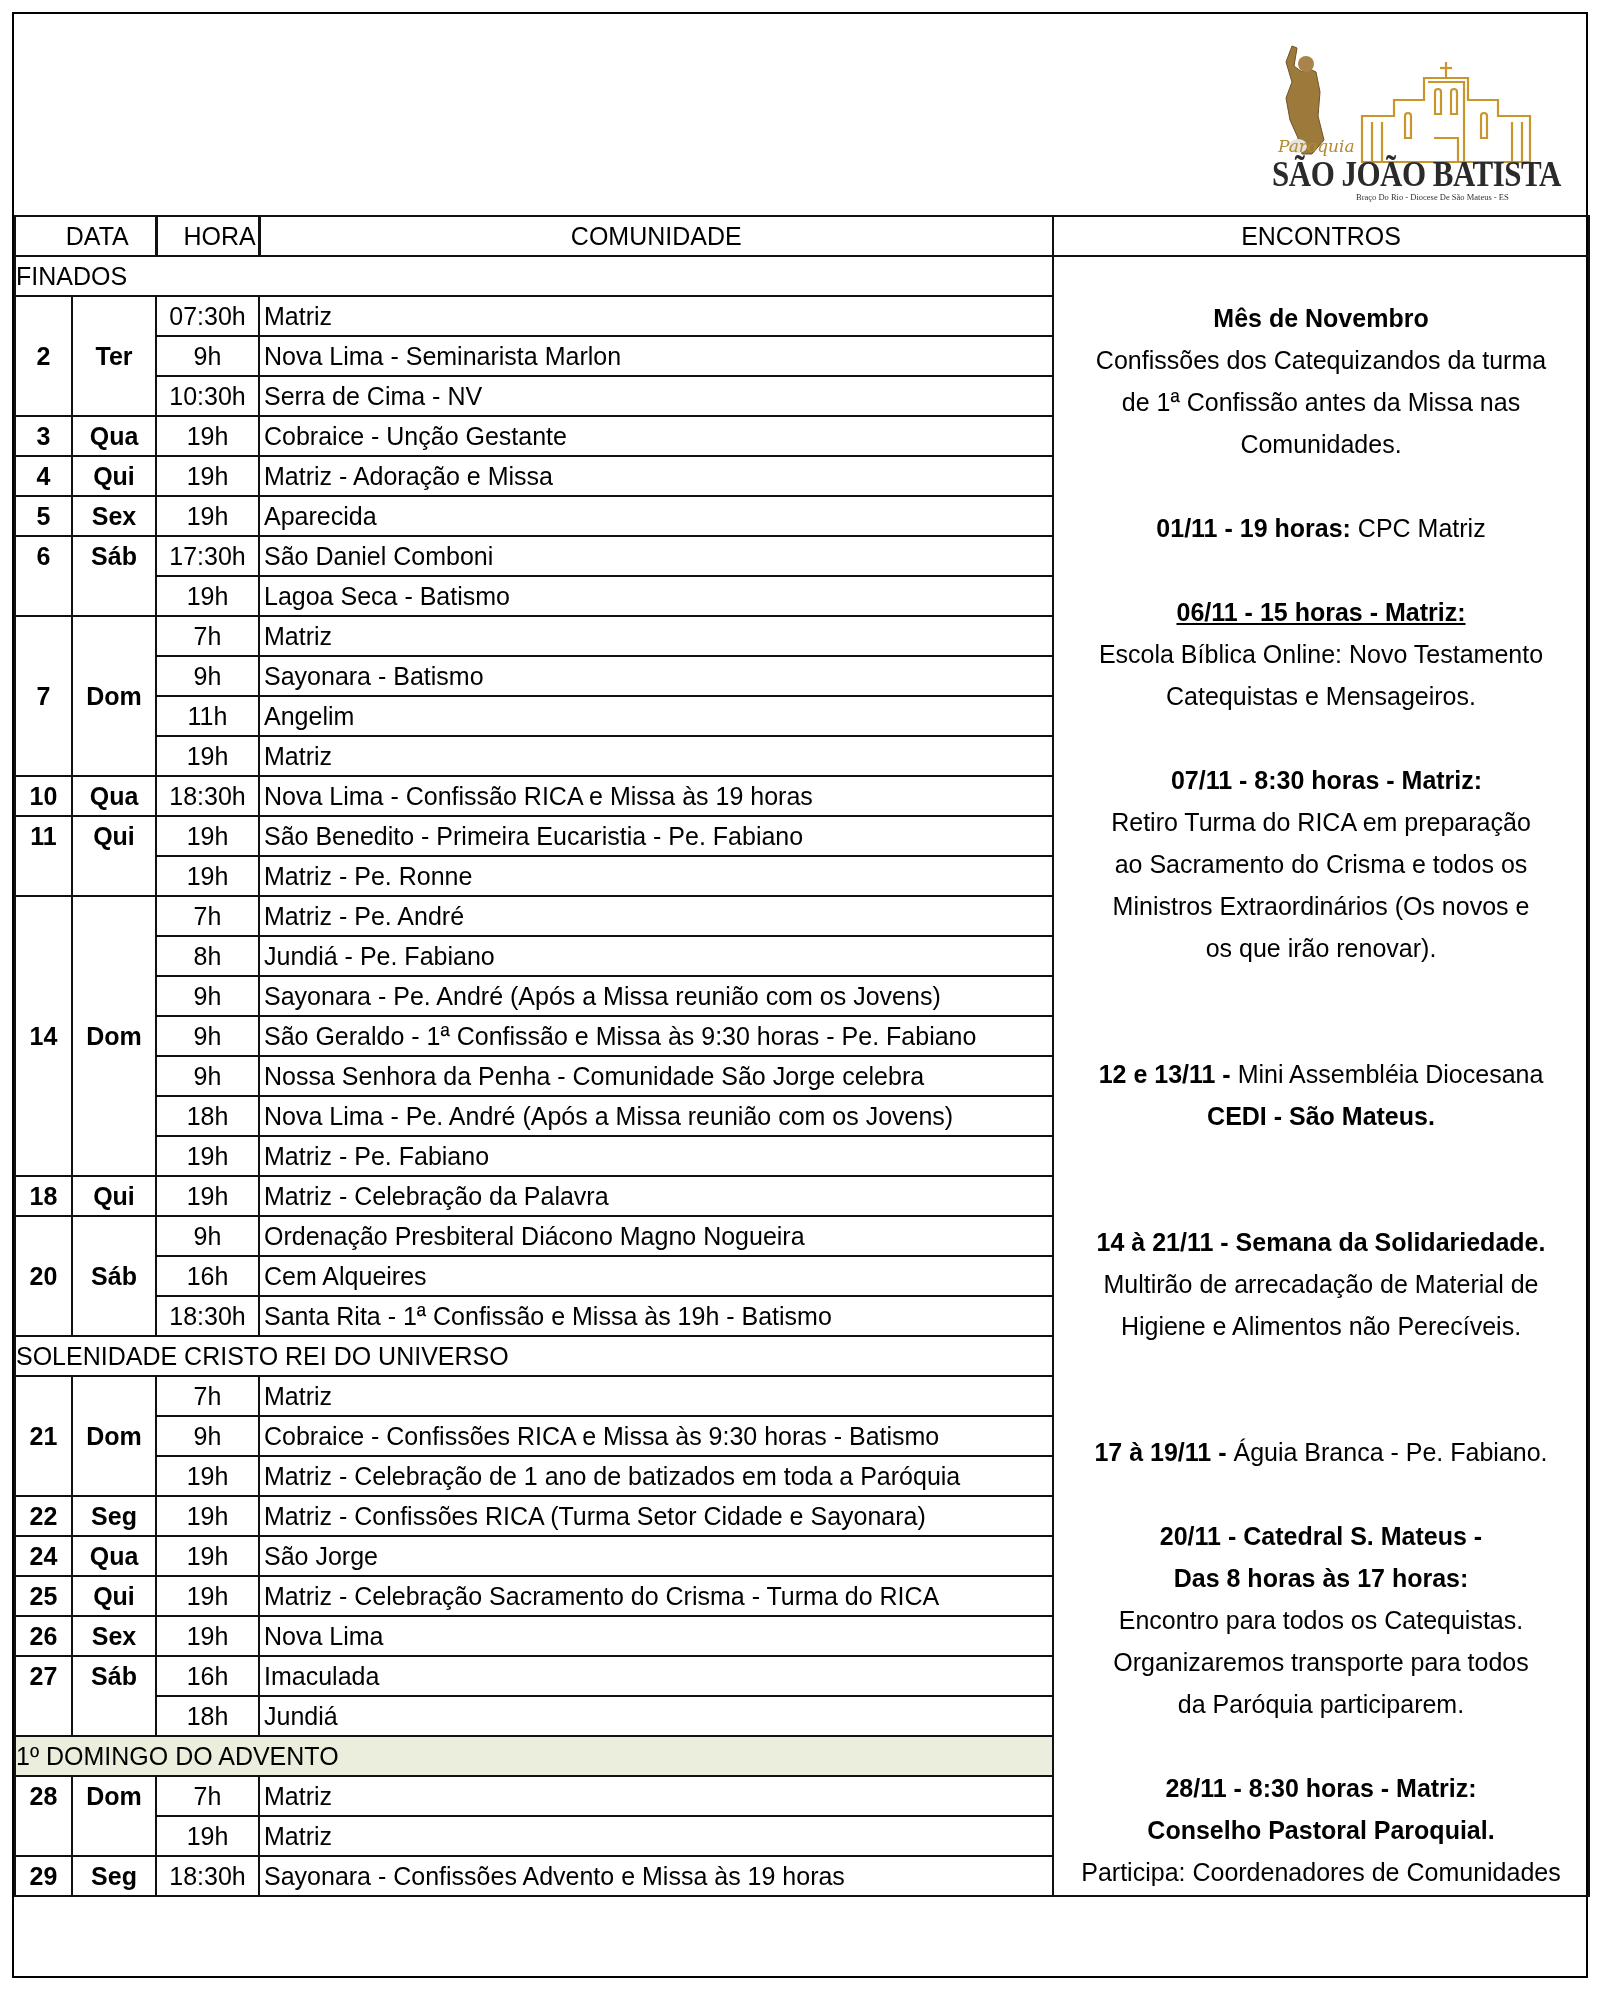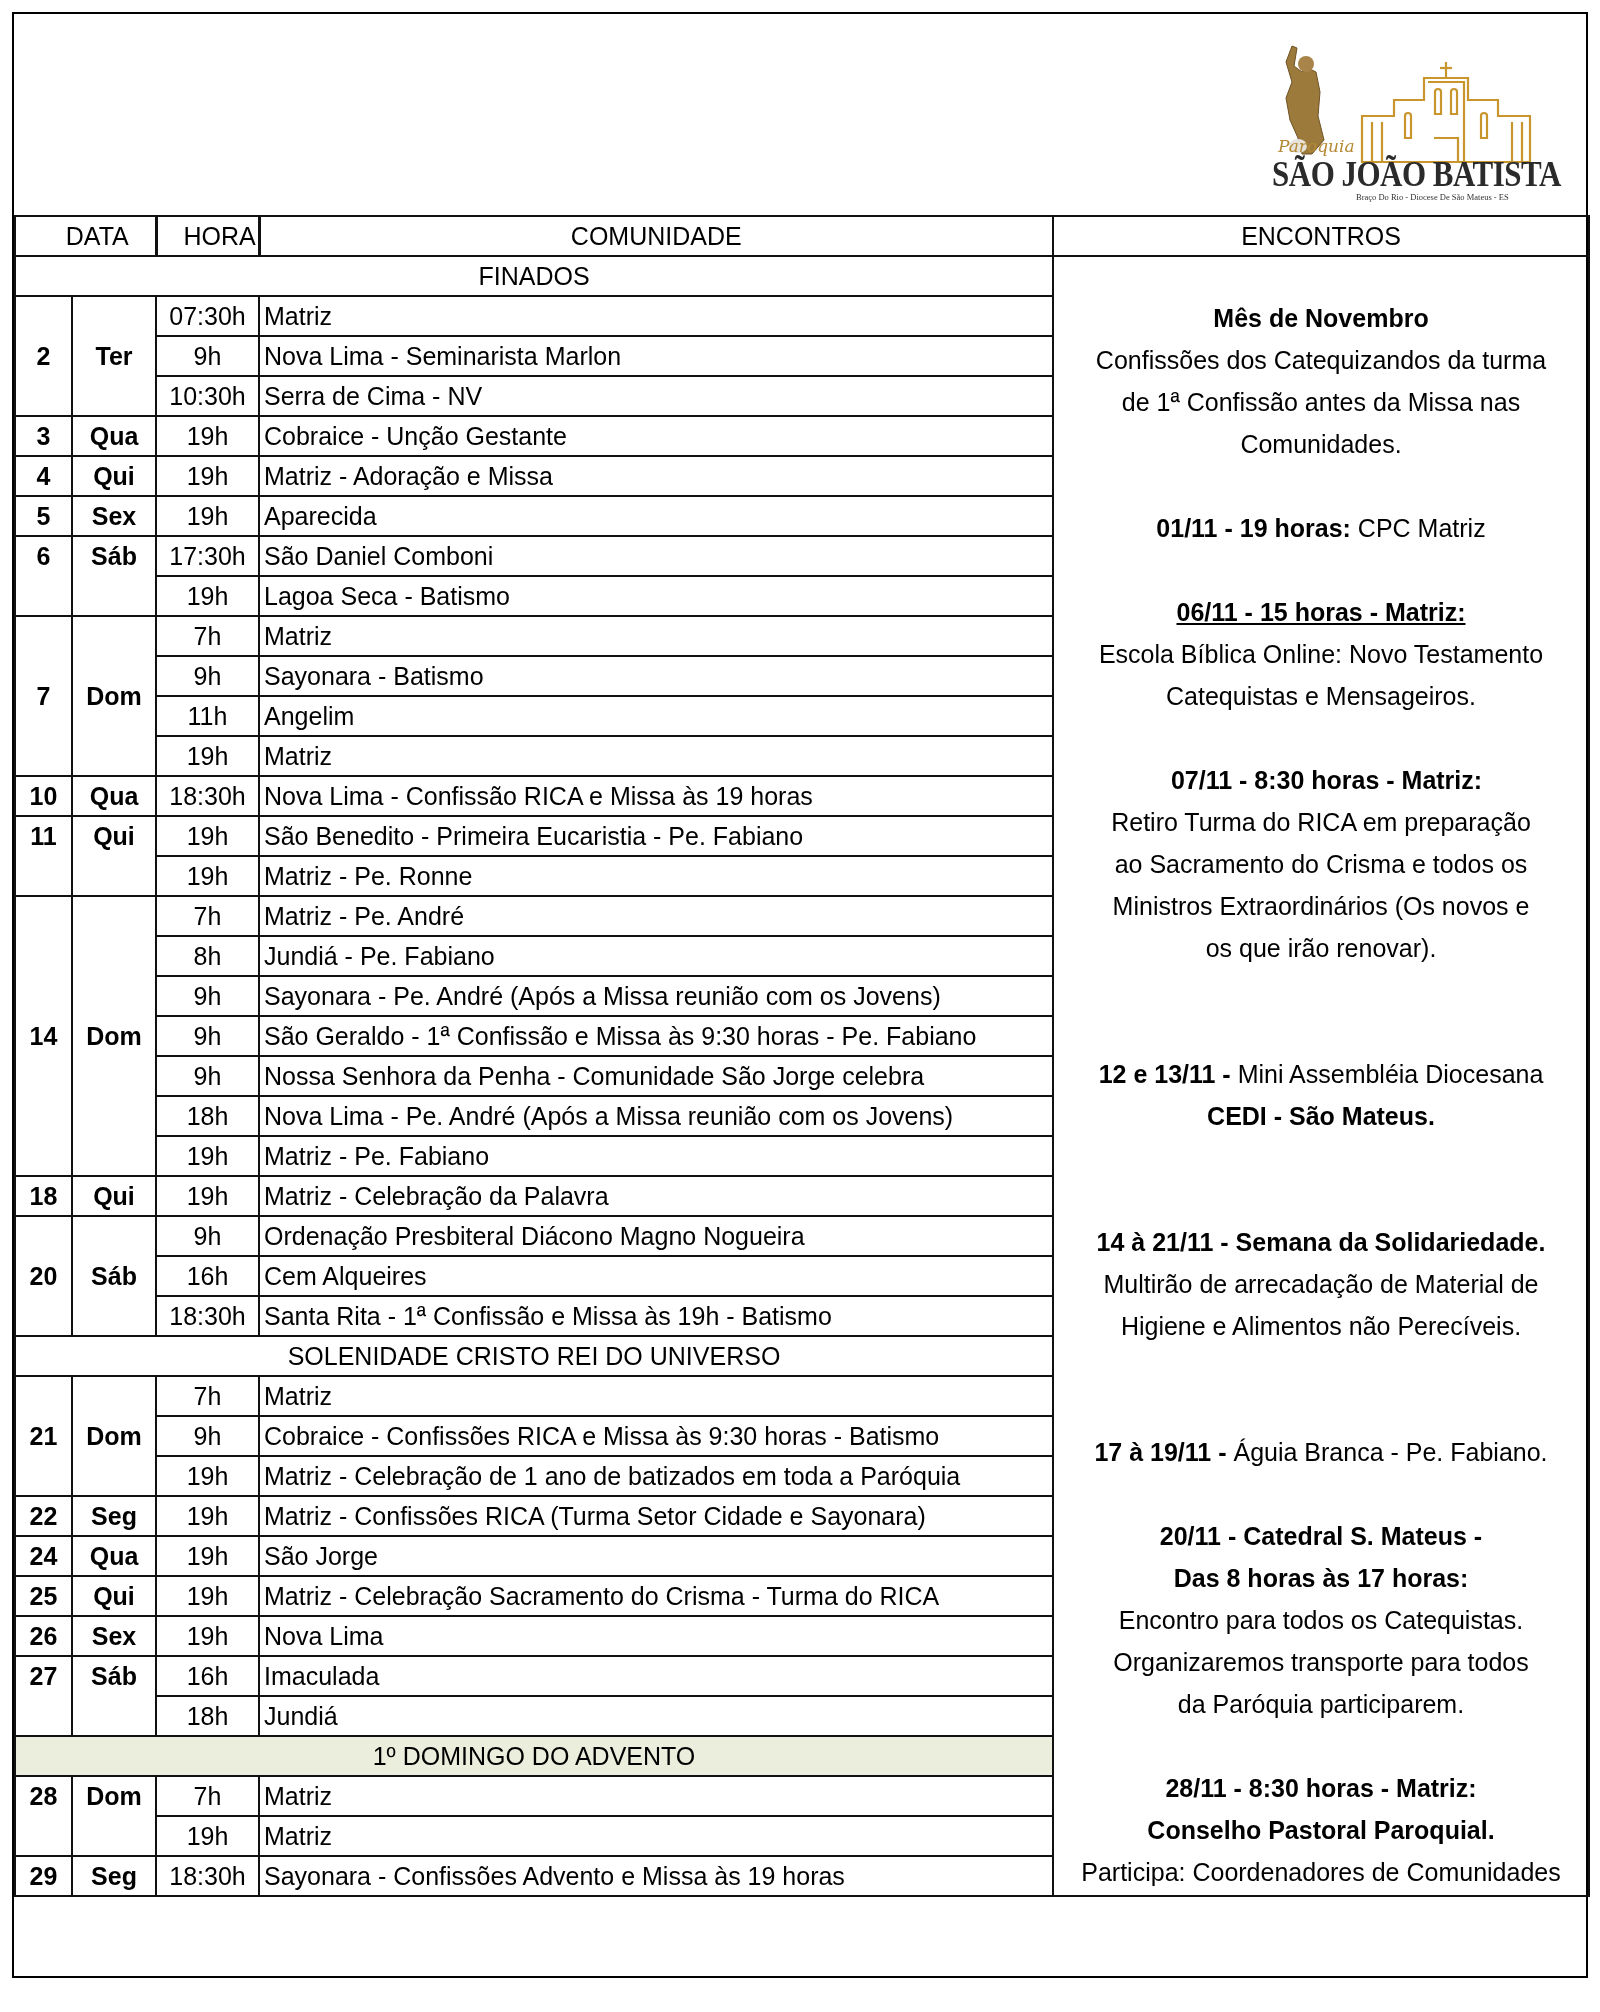--- a/index.html
+++ b/index.html
@@ -32,21 +32,21 @@
   table.sched td { border: 2px solid #111; height: 38px; padding: 0; font-size: 25px;
                    line-height: 38px; white-space: nowrap; overflow: hidden; }
   .c-day  { width: 55px; text-align: center; font-weight: bold; }
   .c-wd   { width: 80px; text-align: center; font-weight: bold; }
   .c-hora { width: 99px; text-align: center; }
   .c-com  { width: 788px; text-align: left; padding-left: 4px !important; }
   .hdr td { text-align: center; font-size: 25px; }
   .hdr .thick { border-right-width: 3px; padding-left: 24px; }
   .top { vertical-align: top; }
   .mid { vertical-align: middle; }
-  .section td.sec { text-align: center; }
+  .section td.sec { }
   .section.advento td.sec { background: #ebeedc; }
 
   td.enc-cell { vertical-align: top; padding: 0 !important; position: relative;
                 border-bottom: 2px solid #111; }
   .enc { position: absolute; left: 0; top: 0; width: 100%; text-align: center;
          font-size: 25px; line-height: 42px; white-space: nowrap; }
   .enc .line { display: block; height: 42px; }
   .enc b { font-weight: bold; }
 </style>
 </head>

